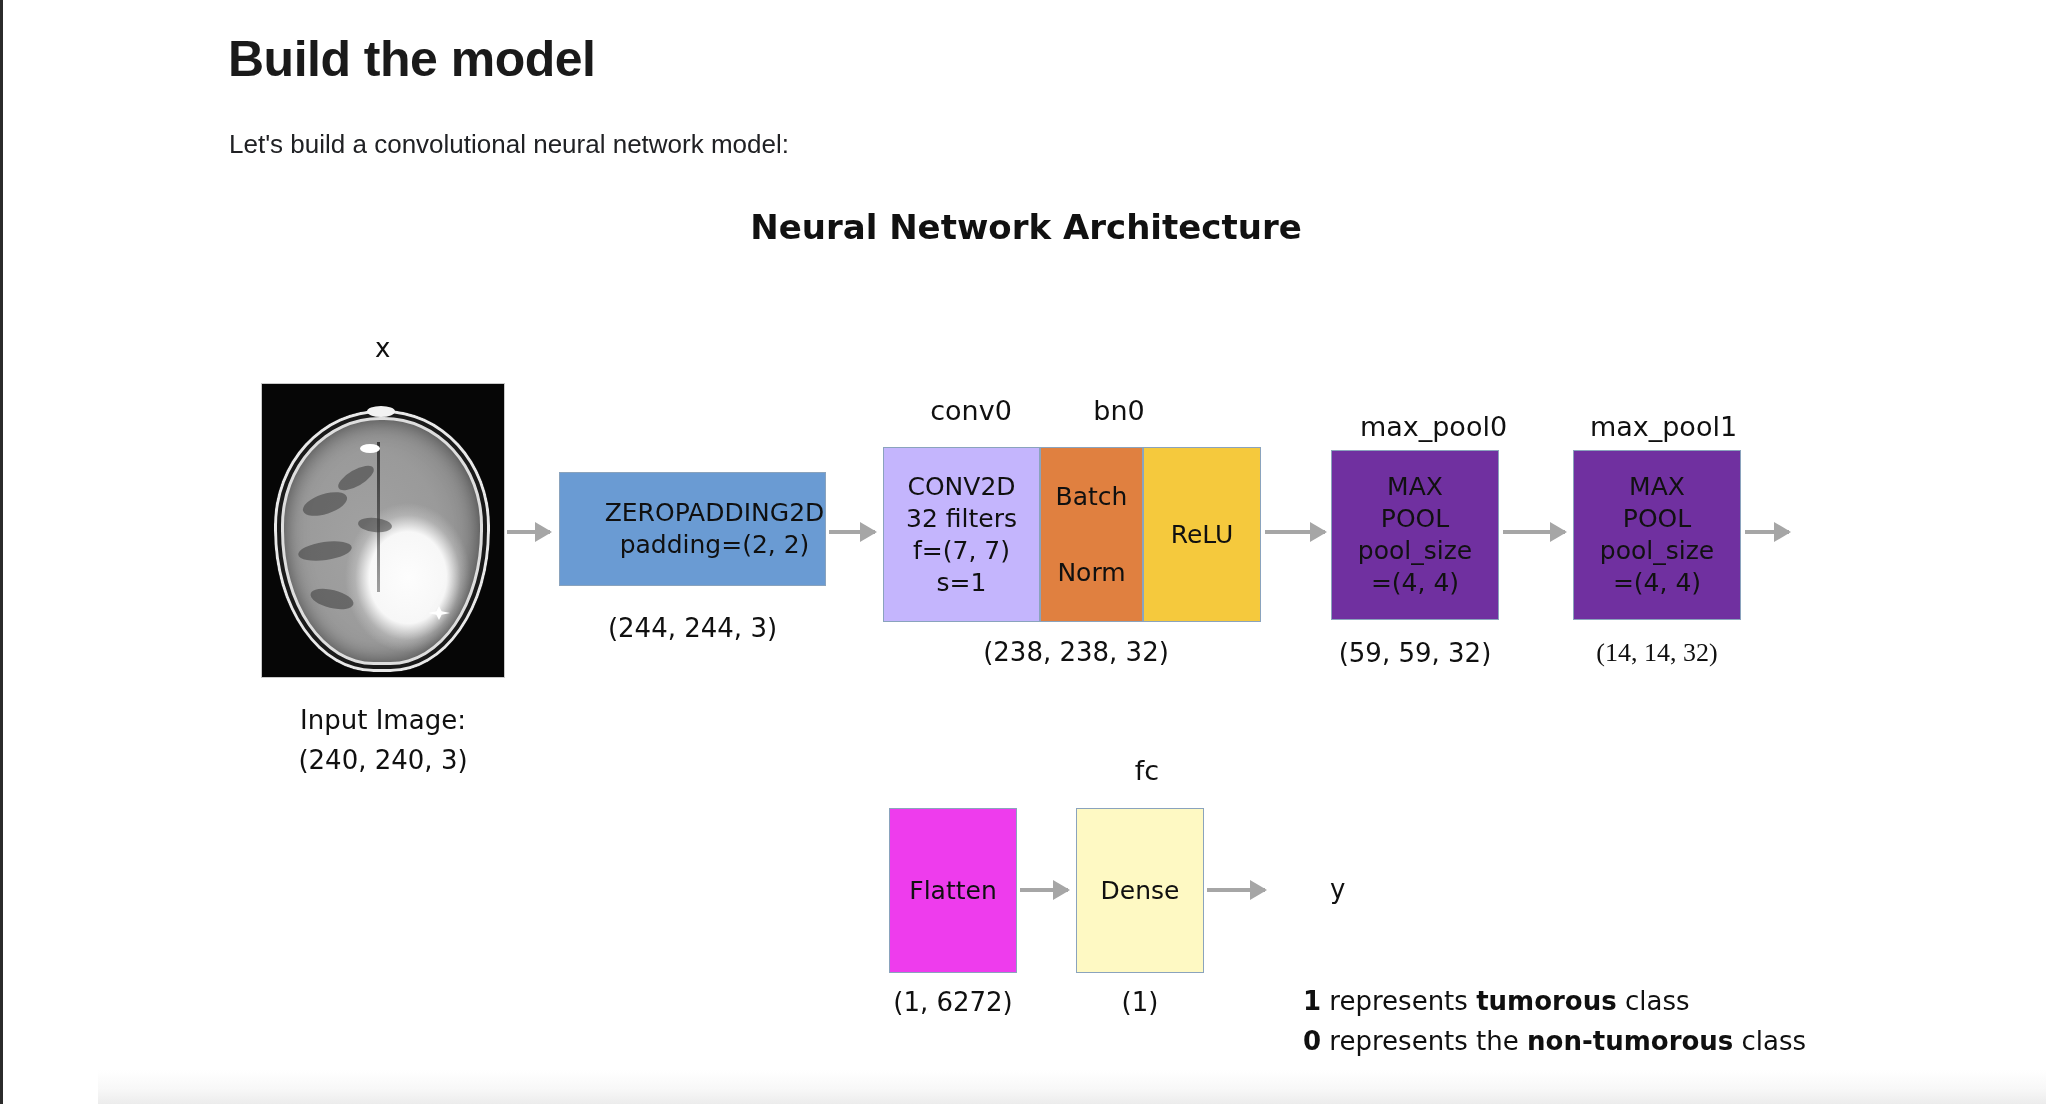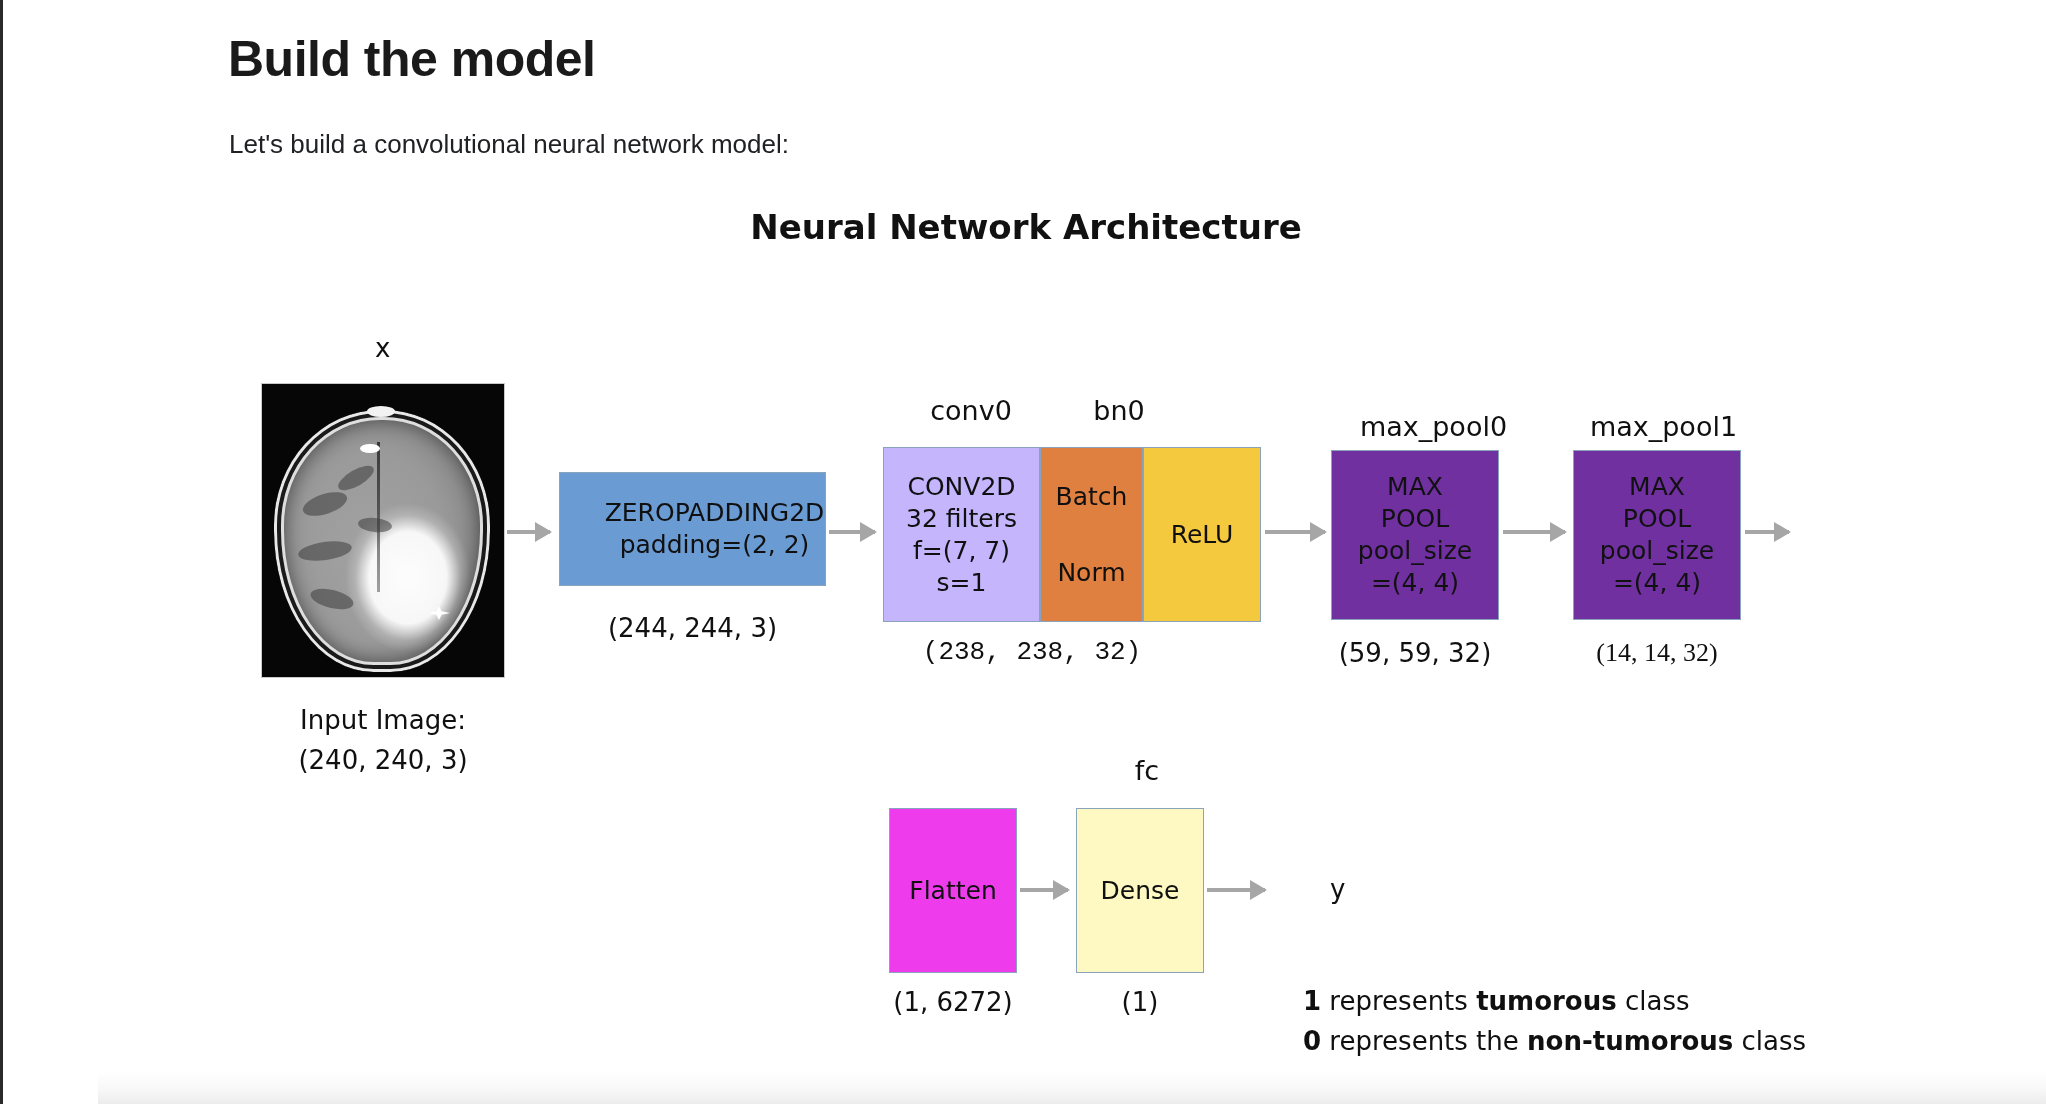--- a/index.html
+++ b/index.html
@@ -216,21 +216,21 @@
 
     <div class="blk" style="left:1037px; top:447px; width:103px; height:175px; background:#e08040;gap:44px;">
       <span class="ln">Batch</span>
       <span class="ln">Norm</span>
     </div>
 
     <div class="blk" style="left:1140px; top:447px; width:118px; height:175px; background:#f5c93d;">
       <span class="ln">ReLU</span>
     </div>
 
-    <div class="caption" style="left:840px; top:637px; width:378px;font-family:Liberation Mono, monospace;">(238, 238, 32)</div>
+    <div class="caption" style="left:884px; top:637px; width:378px;">(238, 238, 32)</div>
 
     <div class="arrow" style="left:1262px; top:530px; width:60px;"></div>
 
     <div class="toplabel" style="left:1328px; top:411px; width:205px;">max_pool0</div>
     <div class="blk" style="left:1328px; top:450px; width:168px; height:170px; background:#7030a0; color:#111;">
       <span class="ln">MAX</span>
       <span class="ln">POOL</span>
       <span class="ln">pool_size</span>
       <span class="ln">=(4, 4)</span>
     </div>

